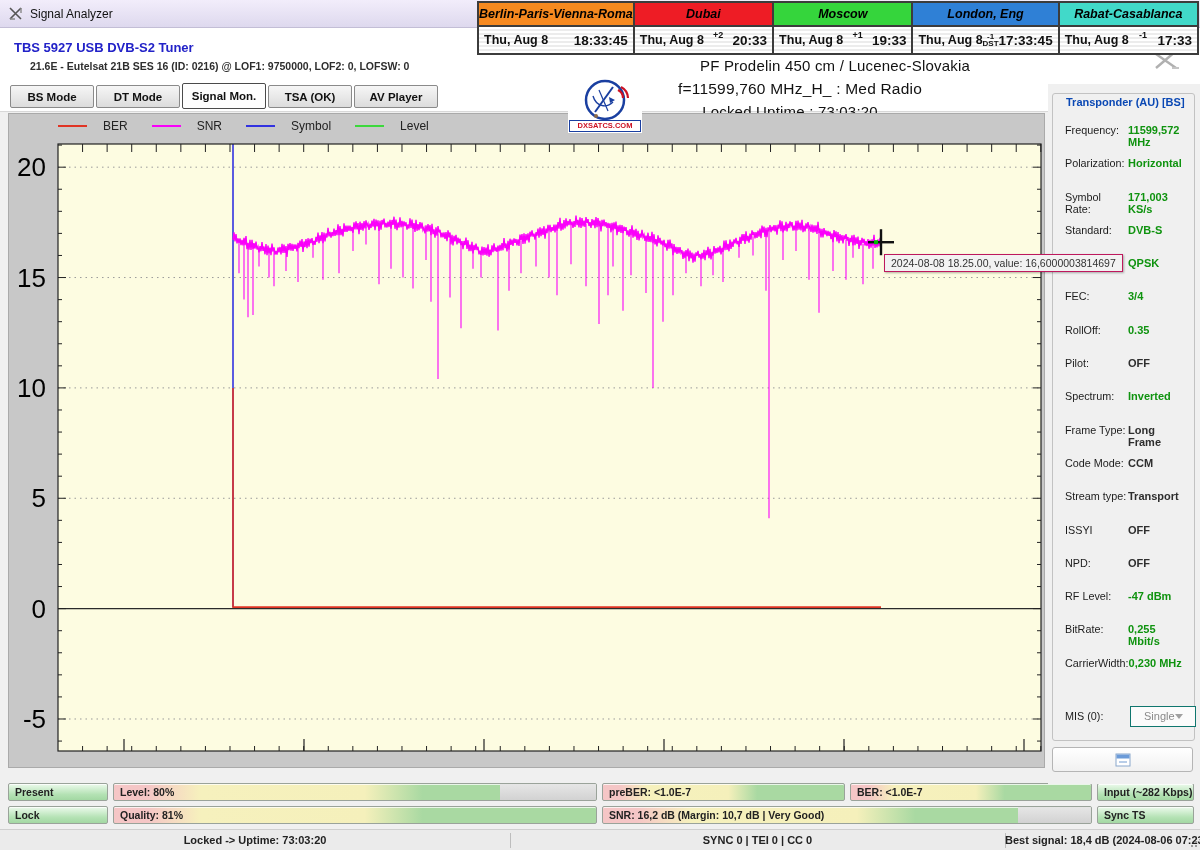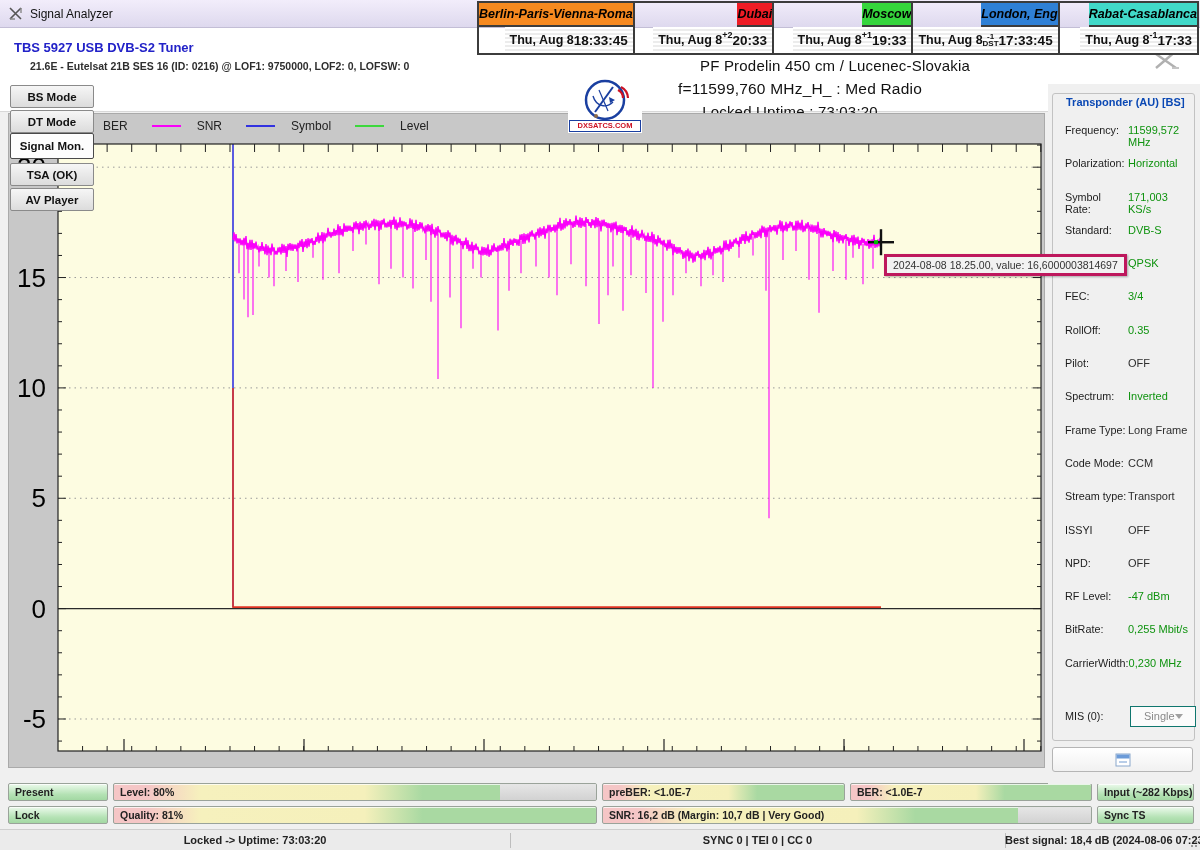--- a/index.html
+++ b/index.html
@@ -9,21 +9,21 @@
 
   
   .titlebar { position:absolute; left:0; top:0; width:1200px; height:28px;
     background:linear-gradient(#f2edfb,#ded9ee); border-bottom:1px solid #c3bed6;
     display:flex; align-items:center; padding-left:8px; }
   .titlebar .wtitle { font-size:12px; color:#111; margin-left:7px; }
 
   
   .clocks { position:absolute; left:477px; top:1px; width:722px; height:54px;
     display:flex; z-index:6; }
-  .clock { flex:1; border:2px solid #3c3c3c; margin-left:-2px; display:flex; flex-direction:column;align-items:flex-end; }
+  .clock { flex:1; border:2px solid #3c3c3c; margin-left:-2px; display:flex; flex-direction:column; }
   .clock:first-child { margin-left:0; }
   .clock-head { height:24px; display:flex; align-items:center; justify-content:center;
     font-size:12.5px; font-weight:700; font-style:italic; color:#000; border-bottom:2px solid #3c3c3c;
     white-space:nowrap; overflow:hidden; }
   .clock-body { flex:1; background:repeating-linear-gradient(180deg,#ffffff 0 2px,#ececec 2px 4px);
     display:flex; align-items:center; padding:0 5px; font-weight:700; font-size:12.5px; }
   .cdate { white-space:nowrap; }
   .coffset { font-size:9px; font-weight:700; margin-left:auto; transform:translateY(-5px); }
   .ctime { font-size:13.5px; margin-left:auto; white-space:nowrap; }
   .dst-wrap { display:flex; flex-direction:column; align-items:center; line-height:7px;
@@ -36,48 +36,48 @@
   .tuner-sub  { position:absolute; left:30px; top:60px; font-size:10.5px; font-weight:600; color:#2e2e2e; }
   .hdr1 { position:absolute; left:660px; top:57px; width:350px; text-align:center; font-size:15px; letter-spacing:.2px; }
   .hdr2 { position:absolute; left:610px; top:80px; width:380px; text-align:center; font-size:15.5px; letter-spacing:.2px; }
   .hdr3 { position:absolute; left:610px; top:103px; width:360px; text-align:center; font-size:15px; letter-spacing:.2px; }
   .logo { position:absolute; left:568px; top:78px; width:74px; height:55px; z-index:7; background:#fff; }
   .logo-label { position:absolute; left:1px; top:42px; width:72px; height:12px; border:1px solid #1a3fa0;
     background:#fff; color:#cc1122; font-weight:700; font-size:7.5px; text-align:center; line-height:10px; }
   .mini-icon { position:absolute; left:1152px; top:46px; }
 
   
-  .tabs { position:absolute; left:10px; top:85px; display:flex; gap:2px; z-index:3;flex-direction:column; }
+  .tabs { position:absolute; left:10px; top:85px; display:flex; gap:2px; z-index:3; }
   .tab { width:84px; height:23px; font-family:inherit; font-size:11.5px; font-weight:600; color:#111;
     background:linear-gradient(#f6f6f6,#dcdcdc); border:1px solid #8a8a8a; border-radius:2px; cursor:pointer; }
   .tab.active { background:#fdfdfd; border:1px solid #4a4a4a; height:26px; transform:translateY(-2px);
     box-shadow:0 1px 0 #fff inset; }
 
   
   #plot-svg { position:absolute; left:8px; top:113px; background:#c8c8c8; border:1px solid #aaa; z-index:1; }
   #plot-svg text { font-family:"Liberation Sans",sans-serif; }
   .legend { position:absolute; left:58px; top:119px; height:14px; display:flex; gap:24px;
     align-items:center; z-index:2; }
   .legend-item { display:flex; align-items:center; gap:16px; font-size:12px; color:#222; }
   .legend-swatch { width:29px; height:2px; display:inline-block; }
 
   .tooltip { position:absolute; left:884px; top:254px; z-index:40; white-space:nowrap;
-    background:#f2f2f2; border:3px solid #be185d; box-shadow:1px 1px 2px rgba(0,0,0,.3);
+    background:#f2f2f2; border:1px solid #be185d; box-shadow:1px 1px 2px rgba(0,0,0,.3);
     font-size:10.5px; color:#333; padding:2px 6px; }
 
   
   .panel { position:absolute; left:1048px; top:84px; width:152px; height:700px; background:#f0f0f0; z-index:2; }
   .grp { position:absolute; left:4px; top:9px; width:143px; height:648px;
     border:1px solid #c2c2c2; border-radius:3px; }
   .grp-title { position:absolute; left:9px; top:2px; background:#f0f0f0; padding:0 4px;
     color:#0a48b4; font-size:11px; font-weight:700; z-index:2; }
   .trows { position:absolute; left:12px; top:30px; right:4px; }
   .trow { display:flex; align-items:baseline; height:33.3px; }
   .tlab { min-width:63px; font-size:10.8px; color:#1c1c1c; }
-  .tval { font-size:11px; font-weight:400; color:#2e2e2e; }
+  .tval { font-size:11px; font-weight:700; color:#2e2e2e; }
   .tval.green { color:#0f930f; }
   .mis-row { display:flex; align-items:center; margin-top:14px; height:24px; }
   .mis-select { margin-left:2px; width:66px; height:21px; border:1px solid #0f766e; background:#fbfbfb;
     display:flex; align-items:center; padding:0 13px; font-size:11px; color:#8a8a8a; }
   .mis-chev { margin-left:auto; width:0; height:0; border-left:4px solid transparent;
     border-right:4px solid transparent; border-top:5px solid #a0a0a0; }
   .save-btn { position:absolute; left:1052px; top:747px; width:141px; height:25px;
     background:linear-gradient(#ffffff,#f1f1f1); border:1px solid #b5b5b5; border-radius:3px;
     display:flex; align-items:center; justify-content:center; cursor:pointer; z-index:3; }
 

